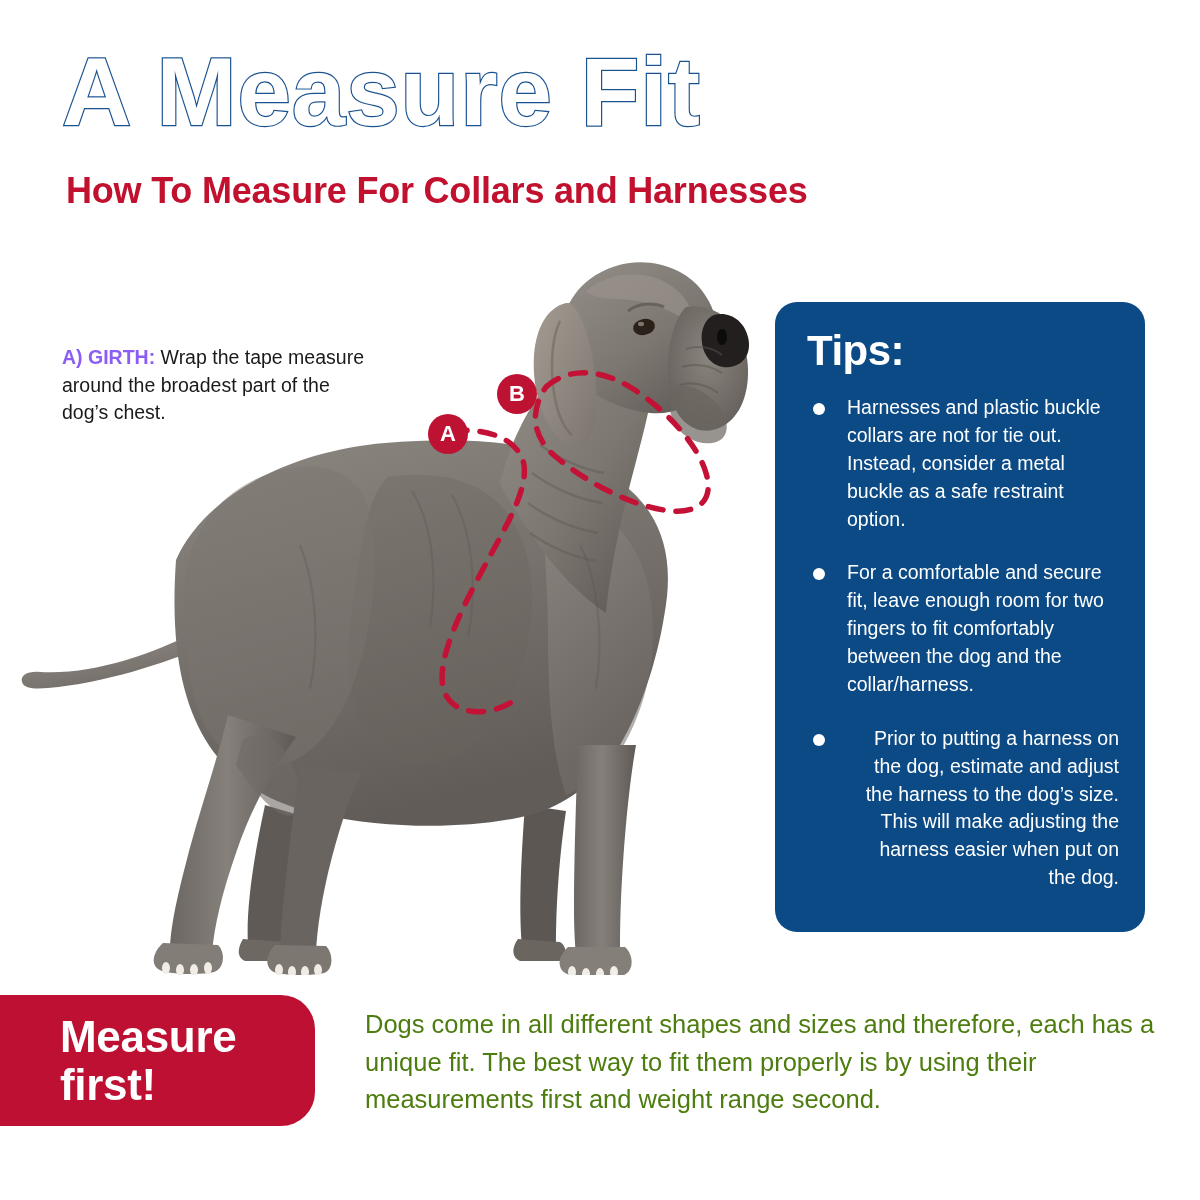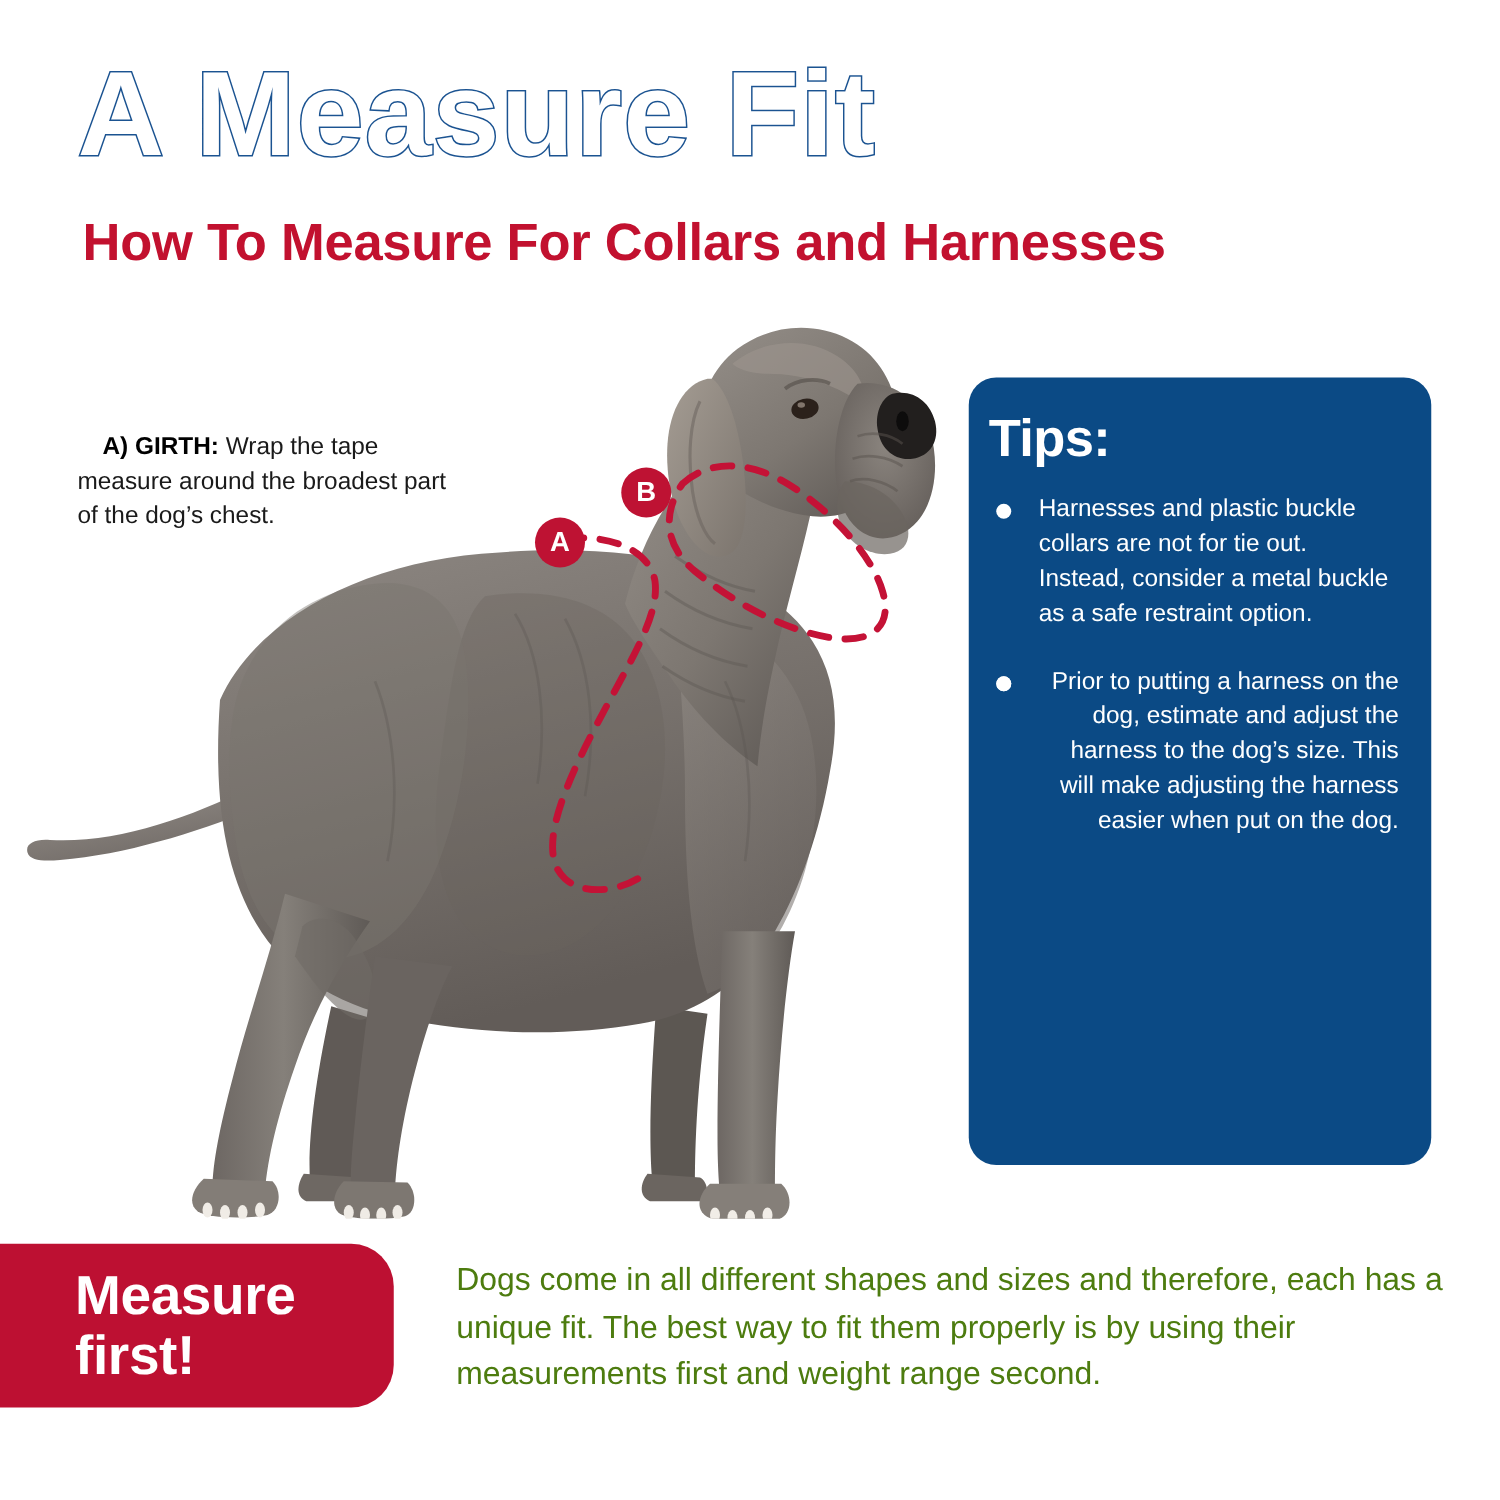--- a/index.html
+++ b/index.html
@@ -35,21 +35,21 @@
     line-height: 1;
     color: #ffffff;
     -webkit-text-stroke: 2.4px #1B5391;
     paint-order: stroke fill;
     white-space: nowrap;
   }
   #title-sub {
     position: absolute;
     left: 66px;
     top: 172px;
-    font-size: 42px;
+    font-size: 36px;
     font-weight: bold;
     letter-spacing: -0.2px;
     line-height: 1.05;
     color: #C2112F;
     white-space: nowrap;
   }
 
   
   #dog-figure {
     position: absolute;
@@ -61,23 +61,22 @@
   #dog-figure svg { display: block; }
 
   
   .callout {
     position: absolute;
     font-size: 19.5px;
     line-height: 1.42;
     color: #1a1a1a;
   }
   .callout .lead {
-    color: #000000;
-    font-weight: bold;
-    margin-left: 20px;
+    color: #8b5cf6;
+    font-weight: bold;
   }
   #callout-girth {
     left: 62px;
     top: 344px;
     width: 310px;
   }
   #callout-neck {
     left: 310px;
     top: 778px;
     width: 200px;
@@ -104,21 +103,21 @@
   
   #tips-panel {
     position: absolute;
     left: 775px;
     top: 302px;
     width: 370px;
     height: 630px;
     background: #0B4A85;
     border-radius: 22px;
     box-sizing: border-box;
-    padding: 28px 26px 20px 16px;
+    padding: 28px 26px 20px 32px;
   }
   #tips-heading {
     color: #ffffff;
     font-size: 42px;
     font-weight: bold;
     line-height: 1;
     margin: 0 0 22px 0;
     letter-spacing: -0.5px;
   }
   #tips-list {
@@ -394,20 +393,21 @@
 
   <div id="tips-panel">
     <h2 id="tips-heading">Tips:</h2>
     <ul id="tips-list">
       <li>
         <span class="bullet-dot"></span>
         <span>Harnesses and plastic buckle collars are not for tie out. Instead, consider a metal buckle as a safe restraint option.</span>
       </li>
       <li>
         <span class="bullet-dot"></span>
+        <span>For a comfortable and secure fit, leave enough room for two fingers to fit comfortably between the dog and the collar/harness.</span>
       </li>
       <li>
         <span class="bullet-dot"></span>
         <span>Prior to putting a harness on the dog, estimate and adjust the harness to the dog’s size. This will make adjusting the harness easier when put on the dog.</span>
       </li>
     </ul>
   </div>
 
   <div id="measure-badge">
     <span id="measure-badge-text">Measure first!</span>

